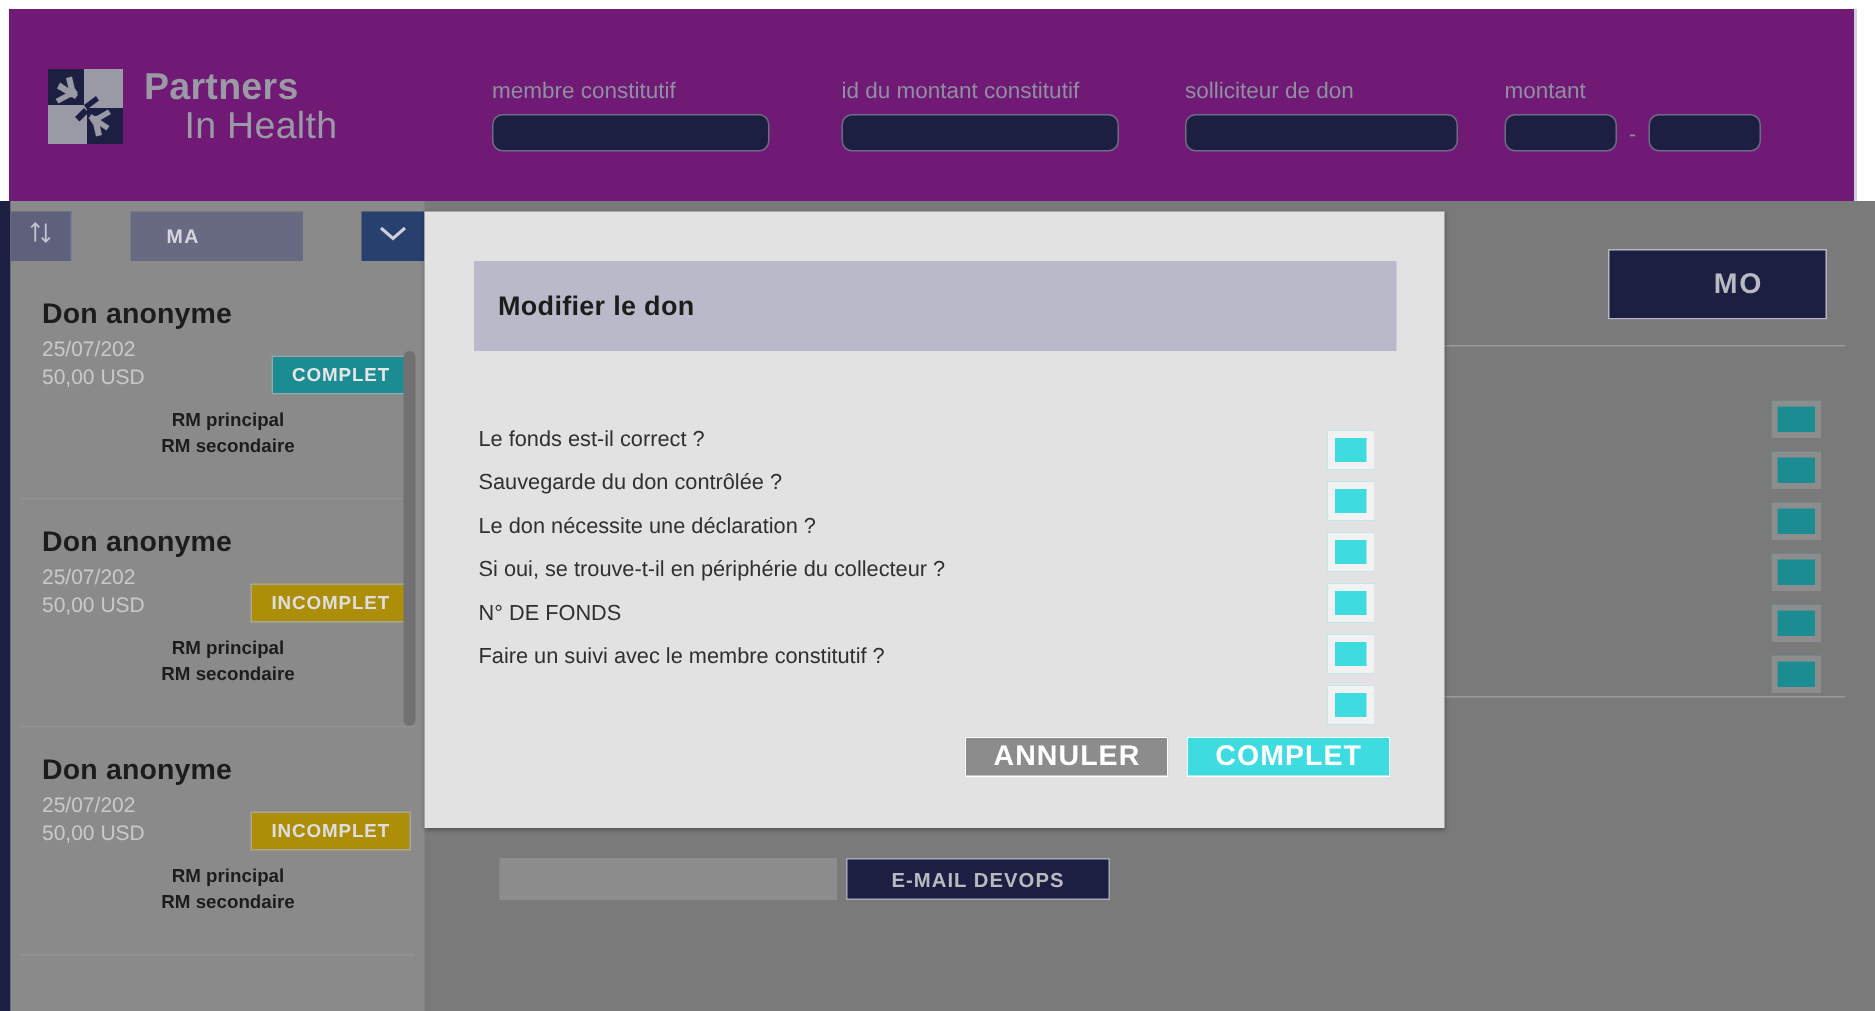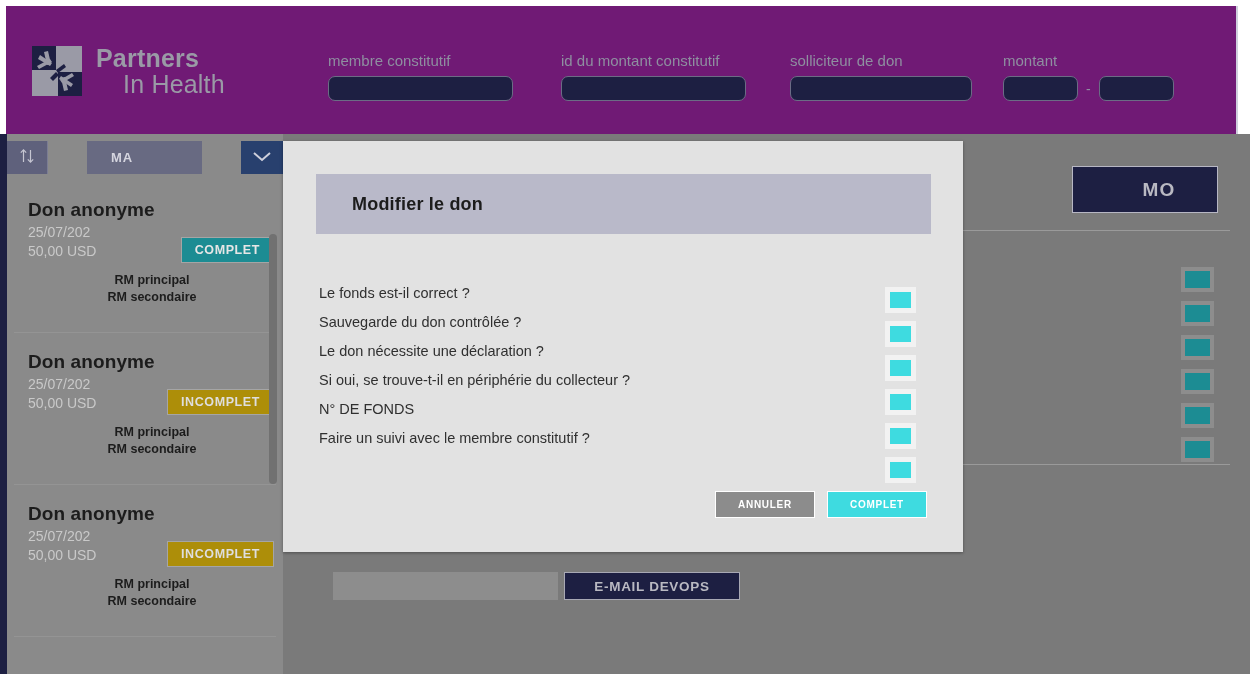--- a/index.html
+++ b/index.html
@@ -332,21 +332,21 @@
   }
   .modal-header {
     position: absolute;
     left: 33px;
     top: 33px;
     width: 615px;
     height: 60px;
     background: #b9b9c9;
     display: flex;
     align-items: center;
-    padding-left: 36px;
+    padding-left: 16px;
     box-sizing: border-box;
   }
   .modal-title {
     font-size: 18px;
     font-weight: bold;
     color: #1c1c1c;
     letter-spacing: 0.2px;
   }
   .modal-questions {
     position: absolute;
@@ -377,21 +377,21 @@
     position: absolute;
     right: 36px;
     top: 350px;
     display: flex;
     gap: 12px;
   }
   .btn {
     height: 27px;
     min-width: 100px;
     padding: 0 18px;
-    font-size: 10px;
+    font-size: 19px;
     font-weight: bold;
     letter-spacing: 0.7px;
     display: flex;
     align-items: center;
     justify-content: center;
     box-sizing: border-box;
     border: 1px solid #ffffff;
     color: #ffffff;
     font-family: "Liberation Sans", sans-serif;
   }

